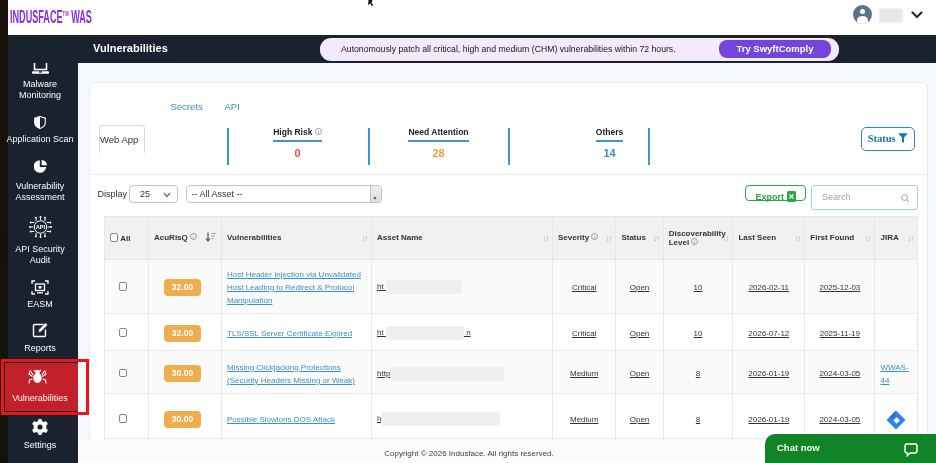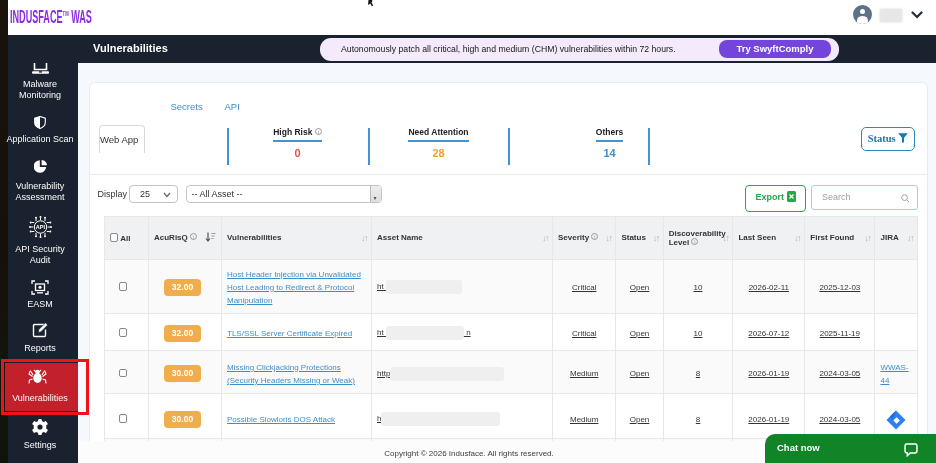--- a/index.html
+++ b/index.html
@@ -52,21 +52,21 @@
 .stat .val { margin-top:5px; font-size:11px; font-weight:bold; }
 #statusbtn { position:absolute; left:771.5px; top:44px; width:54px; height:24px; border:1px solid #3187bd; border-radius:5px; background:#fff; color:#1878b2; font-weight:bold; font-size:10.5px; line-height:22px; text-align:center; font-family:"Liberation Serif", serif; }
 #statdiv { position:absolute; left:0; top:91px; width:838px; height:1px; background:#eaeaea; }
 
 
 #disp { position:absolute; left:8px; top:106px; font-size:9px; color:#333; }
 .selbox { position:absolute; border:1px solid #c4c4c4; border-radius:4px; background:#fff; font-size:9px; color:#333; }
 #sel25 { left:39.5px; top:102px; width:49px; height:18px; line-height:16px; padding-left:10px; }
 #selasset { left:96px; top:102px; width:196.5px; height:18px; line-height:16px; padding-left:5px; }
 #selassetadd { position:absolute; right:0; top:0; width:11.5px; height:16px; background:linear-gradient(#eee,#ddd); border-left:1px solid #bbb; border-radius:0 2px 2px 0; }
-#exportbtn { position:absolute; left:655.5px; top:102px; width:61px; height:27px; border:1px solid #28a745; border-radius:4px; color:#28a745; font-weight:bold; font-size:9px; text-align:center; line-height:23px; }
+#exportbtn { position:absolute; left:655.5px; top:102px; width:61px; height:16px; border:1px solid #28a745; border-radius:4px; color:#28a745; font-weight:bold; font-size:9px; text-align:center; line-height:23px; }
 #searchbox { position:absolute; left:721.5px; top:102px; width:107px; height:25px; border:1px solid #9fcdf0; border-radius:3px; color:#9aa0a6; font-size:9px; line-height:23px; padding-left:10px; }
 
 
 #tbl { position:absolute; left:14px; top:133px; width:813.5px; border-collapse:collapse; table-layout:fixed; font-size:8px; color:#333; }
 #tbl th, #tbl td { border:1px solid #e7e7e7; overflow:hidden; }
 #tbl th { background:#eff1f2; font-size:8px; color:#333; text-align:left; vertical-align:middle; padding:4px 5px; position:relative; }
 #tbl td { text-align:center; vertical-align:middle; padding:2px 5px; line-height:13px;text-decoration:underline; }
 #tbl tr.odd td { background:#fafafa; }
 #tbl td.lft { text-align:left; }
 .badge { display:inline-block; width:37px; height:17px; background:#f0ad4e; border-radius:4px; color:#fff; font-weight:bold; font-size:8.5px; line-height:17px; text-align:center; }

